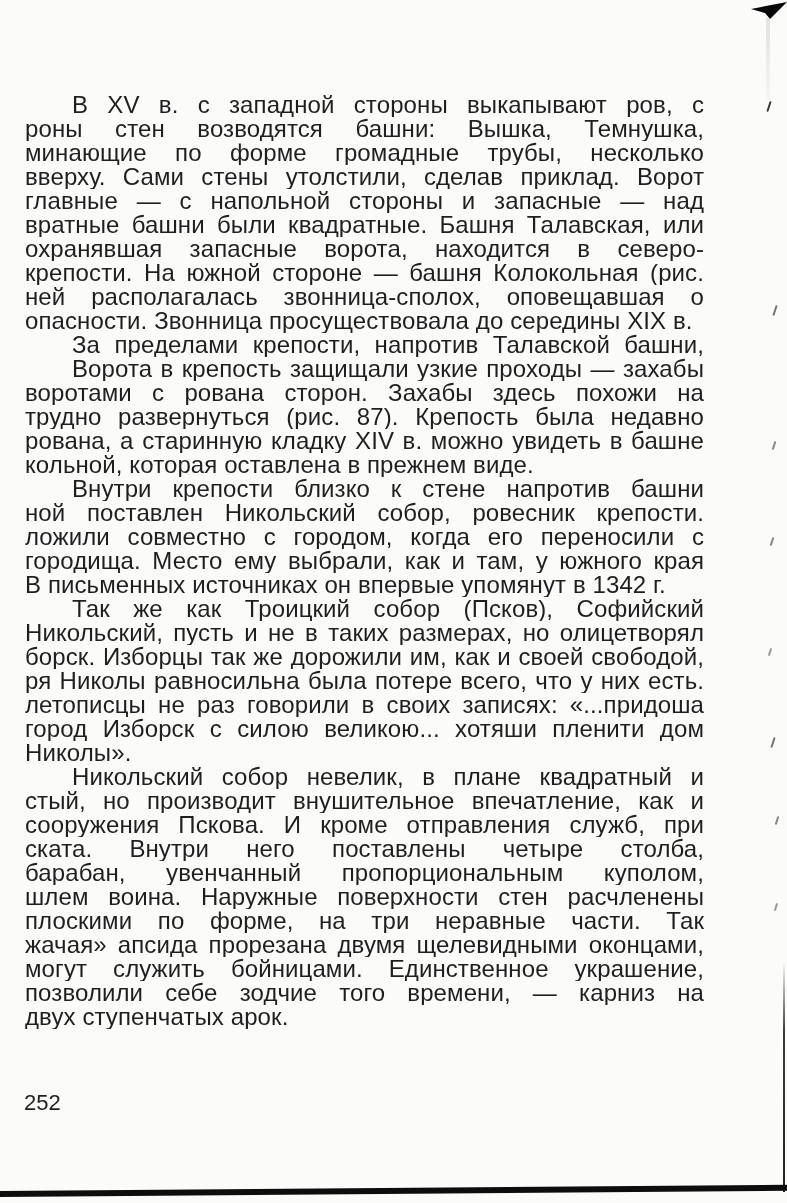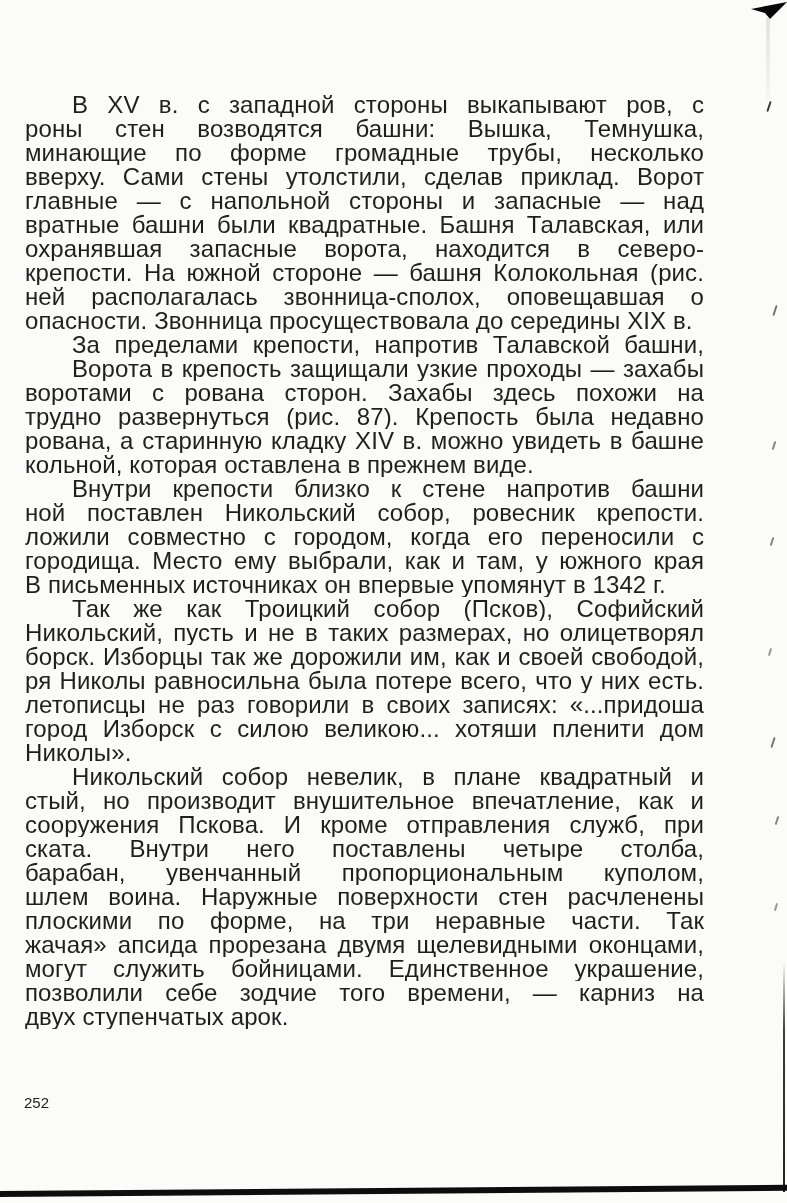--- a/index.html
+++ b/index.html
@@ -34,21 +34,21 @@
   }
   .line.indent { text-indent: 47px; }
   .line.last {
     text-align: center;
     text-align-last: left;
   }
   .page-number {
     position: absolute;
     left: 24px;
     top: 1091px;
-    font-size: 15px;
+    font-size: 22px;
     line-height: 24px;
   }
   
   .corner-wedge {
     position: absolute;
     left: 745px;
     top: 0;
     width: 42px;
     height: 26px;
   }

